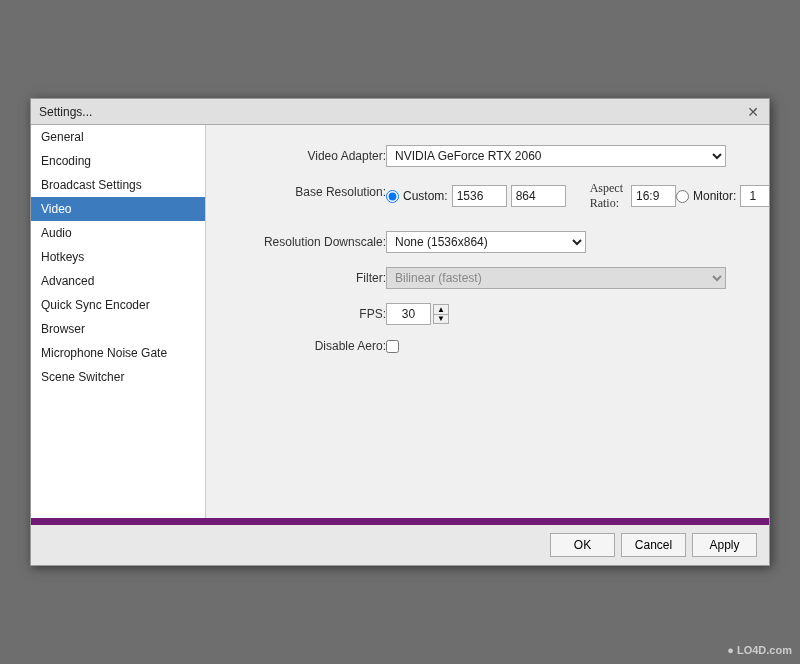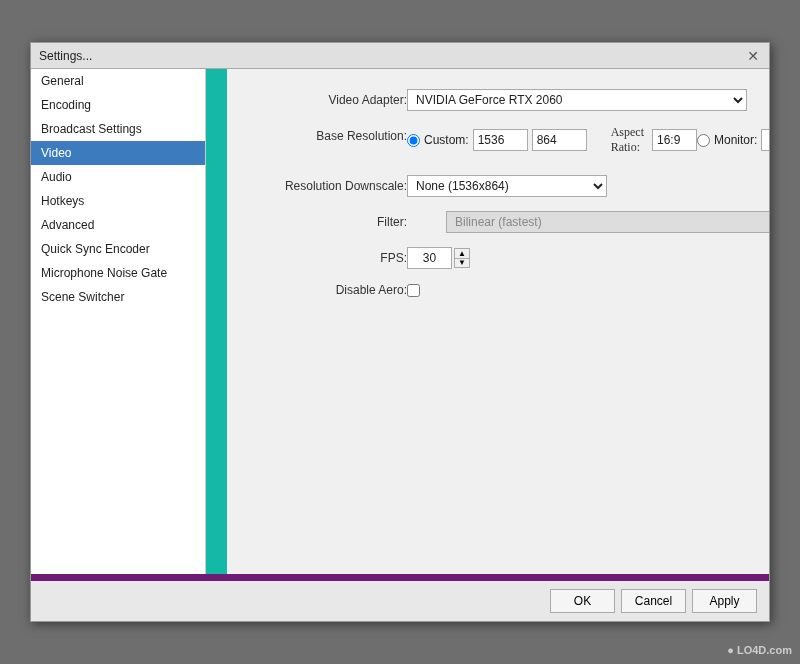--- a/index.html
+++ b/index.html
@@ -9,22 +9,22 @@
       align-items: center;
       justify-content: center;
       width: 800px;
       height: 664px;
       font-family: 'Segoe UI', Tahoma, Geneva, Verdana, sans-serif;
       font-size: 12px;
       color: #222;
     }
     .dialog {
       width: 740px;
-      height: 580px;
-      background: #14b8a6;
+      height: 468px;
+      background: #c4b5fd;
       border: 1px solid #999;
       box-shadow: 2px 2px 10px rgba(0,0,0,0.5);
       display: flex;
       flex-direction: column;
     }
     .title-bar {
       background: #e0e0e0;
       border-bottom: 1px solid #aaa;
       padding: 5px 8px;
       display: flex;
@@ -45,21 +45,20 @@
       display: flex;
       align-items: center;
       justify-content: center;
       font-size: 14px;
       color: #555;
     }
     .dialog-body {
       display: flex;
       flex: 1;
       overflow: hidden;
-      gap: 21px;
     }
     .sidebar {
       width: 175px;
       background: #fff;
       border-right: 1px solid #ccc;
       overflow-y: auto;
       flex-shrink: 0;
     }
     .sidebar-item {
       padding: 5px 10px;
@@ -210,41 +209,41 @@
       position: absolute;
       bottom: 8px;
       right: 8px;
       font-size: 11px;
       color: #ccc;
       font-weight: bold;
     }
     .disabled-select {
       background: #ddd;
       color: #888;
-      margin-left: 39px;
     }
   </style>
 </head>
 <body>
 
 <div class="dialog">
   <div class="title-bar">
     <span class="title-bar-title">Settings...</span>
     <button class="close-btn">✕</button>
   </div>
   <div class="dialog-body">
     <div class="sidebar">
       <div class="sidebar-item">General</div>
       <div class="sidebar-item">Encoding</div>
       <div class="sidebar-item">Broadcast Settings</div>
       <div class="sidebar-item active">Video</div>
       <div class="sidebar-item">Audio</div>
       <div class="sidebar-item">Hotkeys</div>
       <div class="sidebar-item">Advanced</div>
       <div class="sidebar-item">Quick Sync Encoder</div>
+      <div class="sidebar-item">Browser</div>
       <div class="sidebar-item">Microphone Noise Gate</div>
       <div class="sidebar-item">Scene Switcher</div>
     </div>
     <div class="content">
 
       <div class="form-row">
         <div class="form-label">Video Adapter:</div>
         <div class="form-control">
           <select class="video-adapter-select">
             <option>NVIDIA GeForce RTX 2060</option>

